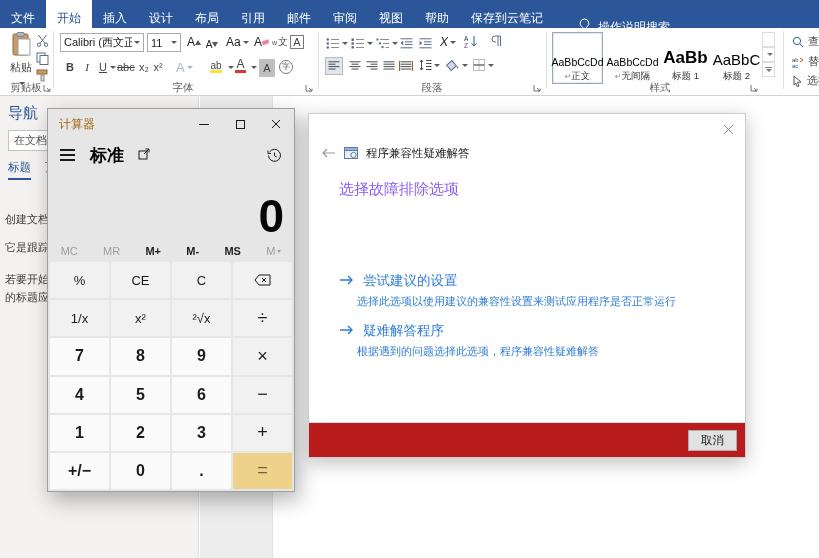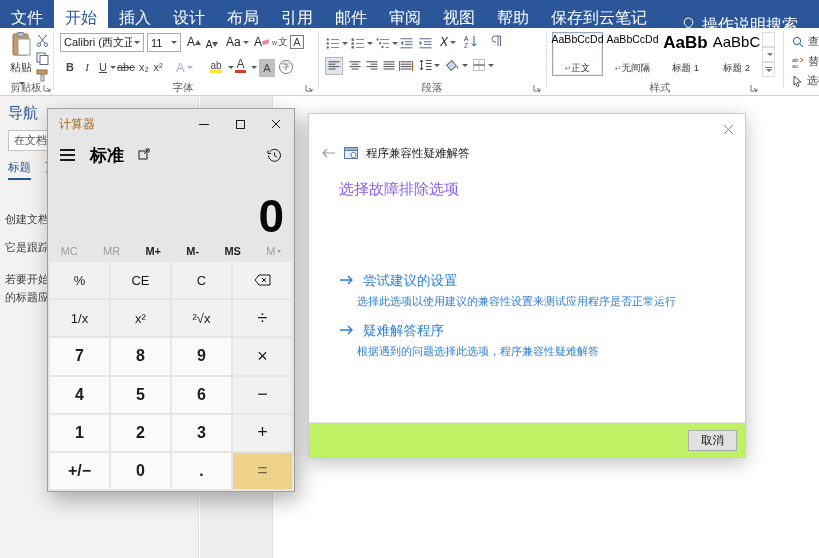--- a/index.html
+++ b/index.html
@@ -2,21 +2,21 @@
 <html><head>
 <meta charset="utf-8">
 <style>
   *{margin:0;padding:0;box-sizing:border-box}
   html,body{width:819px;height:558px;overflow:hidden;background:#fff;
     font-family:"Liberation Sans","DejaVu Sans",sans-serif;}
   .screen{position:relative;width:819px;height:558px;overflow:hidden;background:#fff}
 
   
   .tabsrow{position:absolute;top:0;left:0;right:0;height:36px;background:#2b579a;
-    display:flex;align-items:stretch;color:#fff;font-size:16px;white-space:nowrap}
+    display:flex;align-items:stretch;color:#fff;font-size:12px;white-space:nowrap}
   .tab{padding:0 11px;display:flex;align-items:center;cursor:default}
   .tab.active{background:#fff;color:#2b579a}
   .tellme{display:flex;align-items:flex-end;gap:7px;margin-left:24px}
 
   
   .ribbon{position:absolute;top:28px;left:0;right:0;height:68px;background:#fff;
     border-bottom:1px solid #d2d2d2;font-size:11px;color:#444}
   .gsep{position:absolute;top:3px;height:58px;width:1px;background:#e1e1e1}
   .glabel{position:absolute;top:53px;font-size:10.5px;color:#606060;text-align:center}
   .launcher{position:absolute;top:55px;width:9px;height:9px}
@@ -31,22 +31,22 @@
   .ylw{display:block;width:12px;height:3px;background:#ffe23c;margin-top:-1px}
   .red{display:block;width:11px;height:3px;background:#d83a2e;margin-top:-1px}
   .shadeA{background:#bfbfbf;padding:0 2px}
   .outA{color:#aab4c8}
   .borderA{border:1px solid #7a7a7a;padding:0 2px;font-size:11px}
   .circleZ{display:inline-flex;align-items:center;justify-content:center;width:14px;height:14px;
     border:1px solid #777;border-radius:50%;font-size:8px;color:#555}
   .alignsel{border:1px solid #b9b9b9;background:#dfe6f0}
 
   
-  .stylecard{position:absolute;top:4px;width:51px;height:44px;border:1px solid transparent;
-    display:flex;flex-direction:column;align-items:center;justify-content:space-between;background:#fff}
+  .stylecard{position:absolute;top:4px;width:51px;height:52px;border:1px solid transparent;
+    display:flex;flex-direction:column;align-items:center;justify-content:flex-end;background:#fff}
   .stylecard.sel{border:1px solid #9aa7bd;box-shadow:inset 0 0 0 1px #e3e8f2}
   .sprev{font-size:10.5px;color:#000;white-space:nowrap}
   .sprev.h1{font-size:17px;font-weight:bold}
   .sprev.h2{font-size:15px}
   .sname{font-size:9.5px;color:#333;margin-top:2px;white-space:nowrap}
   .scrollstrip{position:absolute;left:762px;top:4px;width:13px;height:45px;
     display:flex;flex-direction:column}
   .scrollstrip>div{flex:1;border:1px solid #dcdcdc;background:#fff;
     display:flex;align-items:center;justify-content:center}
 
@@ -98,21 +98,21 @@
   .dlg{position:absolute;left:308px;top:113px;width:438px;height:345px;background:#fff;
     border:1px solid #cccccc;box-shadow:0 5px 18px rgba(0,0,0,.25)}
   .dlg-close{position:absolute;top:7px;right:9px;width:16px;height:16px;display:flex;
     align-items:center;justify-content:center}
   .dlg-head{position:absolute;top:32px;left:13px;display:flex;align-items:center;gap:8px;
     font-size:11.5px;color:#1a1a1a}
   .dlg-heading{position:absolute;top:66px;left:30px;font-size:15px;color:#8b5cf6}
   .opt{position:absolute;left:30px;display:flex;gap:9px}
   .opt-title{font-size:13.5px;color:#2d7dd6}
   .opt-desc{position:absolute;left:48px;font-size:11px;color:#2d7dd6}
-  .dlg-footer{position:absolute;left:0;right:0;bottom:0;height:35px;background:#bef264;
+  .dlg-footer{position:absolute;left:0;right:0;bottom:0;height:35px;background:#b91c1c;
     border-top:1px solid #dfdfdf}
   .cancel{position:absolute;right:8px;top:7px;min-width:48px;height:21px;background:#e1e1e1;
     border:1px solid #adadad;font-size:11.5px;color:#1a1a1a;display:flex;align-items:center;
     justify-content:center;padding:0 12px}
 </style>
 </head>
 <body>
 
 <div class="screen">
 

